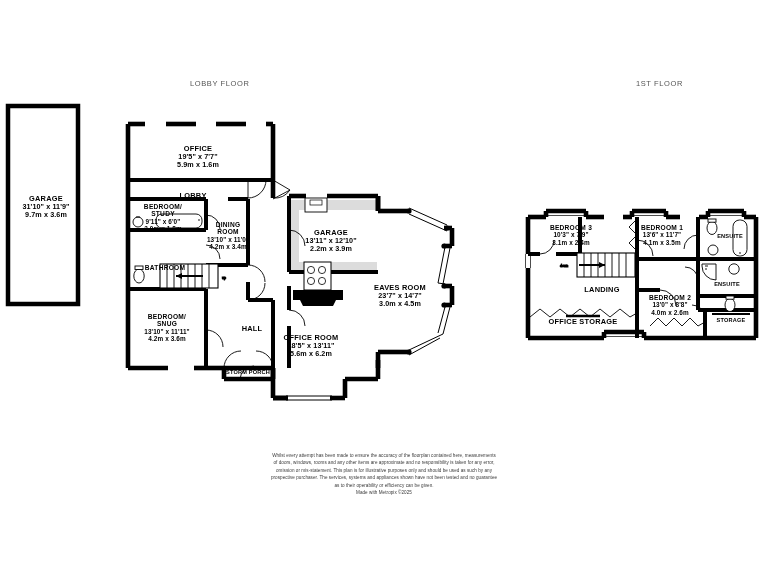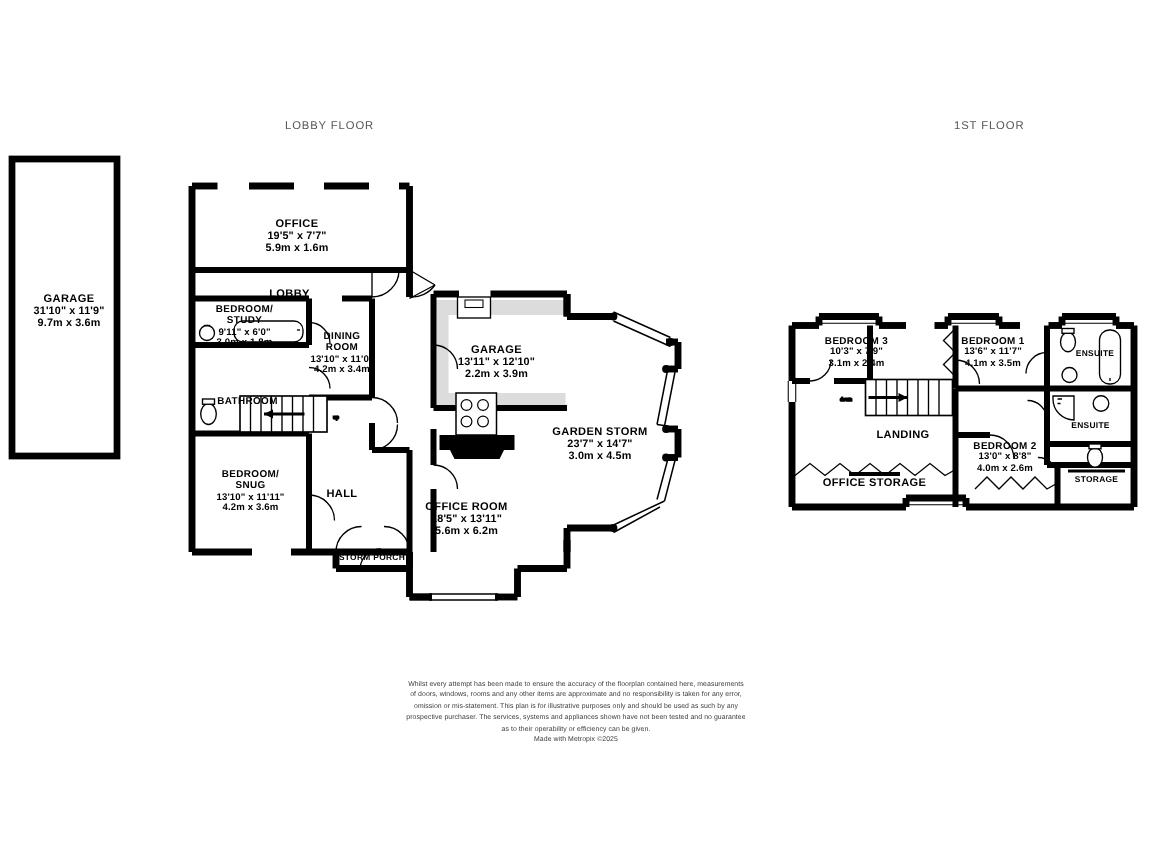--- a/index.html
+++ b/index.html
@@ -419,33 +419,33 @@
   <span class="d2">4.2m  x 3.4m</span>
 </div>
 
 <div class="room" style="left:331px; top:229px;">
   <span class="nm">GARAGE</span>
   <span class="d1">13'11"  x 12'10"</span>
   <span class="d2">2.2m  x 3.9m</span>
 </div>
 
 <div class="room" style="left:400px; top:284px;">
-  <span class="nm">GARDEN STORM</span>
+  <span class="nm">EAVES ROOM</span>
   <span class="d1">23'7"  x 14'7"</span>
   <span class="d2">3.0m  x 4.5m</span>
 </div>
 
 <div class="room small" style="left:167px; top:313px;">
   <span class="nm">BEDROOM/</span>
   <span class="nm">SNUG</span>
   <span class="d1">13'10"  x 11'11"</span>
   <span class="d2">4.2m  x 3.6m</span>
 </div>
 
-<div class="room" style="left:228px; top:325px;">
+<div class="room" style="left:252px; top:325px;">
   <span class="nm">HALL</span>
 </div>
 
 <div class="room tiny" style="left:248px; top:369px;">
   <span class="nm">STORM PORCH</span>
 </div>
 
 <div class="room" style="left:311px; top:334px;">
   <span class="nm">OFFICE ROOM</span>
   <span class="d1">18'5"  x 13'11"</span>

